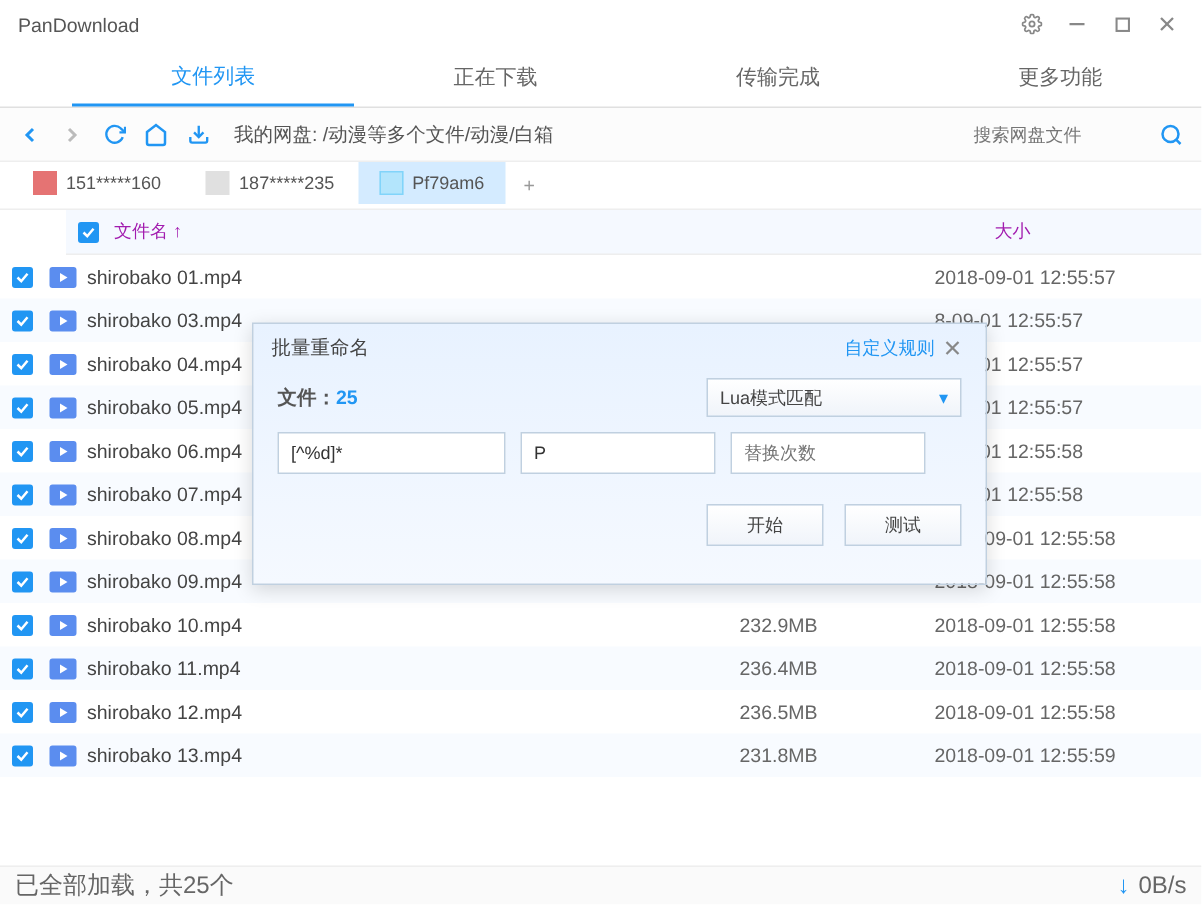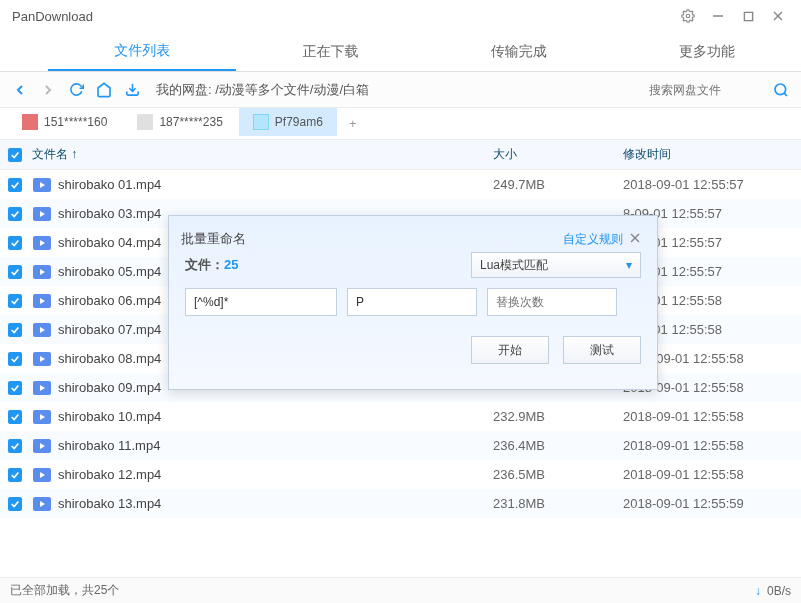--- a/index.html
+++ b/index.html
@@ -15,43 +15,43 @@
 .toolbar .navbtn.disabled { color: #bbb; }
 .toolbar .path { flex: 1; color: #555; font-size: 13px; margin-left: 8px; }
 .toolbar .search { width: 120px; height: 24px; border: none; background: transparent; color: #999; font-size: 12px; padding: 0 4px; }
 .account-tabs { height: 32px; display: flex; background: #fff; border-bottom: 1px solid #eee; padding: 0 8px; gap: 2px; }
 .account-tab { height: 28px; display: flex; align-items: center; padding: 0 14px; gap: 6px; color: #555; cursor: pointer; font-size: 12px; }
 .account-tab.active { background: #d4ebff; }
 .account-tab .avatar { width: 16px; height: 16px; background: #e57373; display: inline-block; }
 .account-tab .avatar.a2 { background: #e0e0e0; }
 .account-tab .avatar.a3 { background: #b3e5fc; border: 1px solid #81d4fa; }
 .addbtn { width: 28px; display: flex; align-items: center; justify-content: center; color: #999; cursor: pointer; }
-.list-header { height: 30px; display: flex; align-items: center; background: #f5f9ff; border-bottom: 1px solid #eee; padding: 0 8px; color: #0c4a6e; font-size: 12px; }
+.list-header { height: 30px; display: flex; align-items: center; background: #f5f9ff; border-bottom: 1px solid #eee; padding: 0 8px; color: #a21caf; font-size: 12px; margin-left: 44px; }
 .list-header .chk { width: 24px; }
 .list-header .col-name { flex: 1; }
 .list-header .col-size { width: 130px; }
 .list-header .col-date { width: 170px; }
 .file-list { height: 378px; overflow-y: auto; }
 .file-row { height: 29px; display: flex; align-items: center; padding: 0 8px; font-size: 13px; color: #444; }
 .file-row:nth-child(even) { background: #f8fbff; }
 .file-row .chk { width: 24px; display: flex; align-items: center; }
 .file-row .file-icon { width: 20px; height: 16px; display: flex; align-items: center; justify-content: center; margin-right: 6px; }
 .file-row .name { flex: 1; }
 .file-row .size { width: 130px; color: #666; }
 .file-row .date { width: 170px; color: #666; }
 .checkbox { width: 14px; height: 14px; border-radius: 2px; background: #2196f3; display: flex; align-items: center; justify-content: center; }
 .checkbox svg { width: 10px; height: 10px; }
 .video-icon { width: 18px; height: 14px; background: #5b8def; border-radius: 2px; display: flex; align-items: center; justify-content: center; }
 .video-icon::after { content: ''; width: 0; height: 0; border-left: 5px solid #fff; border-top: 3px solid transparent; border-bottom: 3px solid transparent; }
-.statusbar { position: absolute; bottom: 0; left: 0; right: 0; height: 26px; display: flex; align-items: center; padding: 0 10px; background: #fafafa; border-top: 1px solid #eee; font-size: 12px; color: #666; }
+.statusbar { position: absolute; bottom: 0; left: 0; right: 0; height: 26px; display: flex; align-items: center; padding: 0 10px; background: #fafafa; border-top: 1px solid #eee; font-size: 16px; color: #666; }
 .statusbar .spacer { flex: 1; }
 .statusbar .speed-icon { color: #2196f3; margin-right: 6px; }
 .modal-backdrop { position: absolute; top: 0; left: 0; right: 0; bottom: 0; }
 .modal { position: absolute; left: 168px; top: 215px; width: 490px; height: 175px; background: linear-gradient(to bottom, #e8f2ff, #f5f9ff); border: 1px solid #c0d0e0; box-shadow: 0 3px 12px rgba(0,0,0,0.15); }
-.modal-title { height: 32px; display: flex; align-items: flex-end; padding: 0 12px; font-size: 13px; color: #444; }
+.modal-title { height: 32px; display: flex; align-items: center; padding: 0 12px; font-size: 13px; color: #444; }
 .modal-title .spacer { flex: 1; }
 .modal-title .link { color: #2196f3; cursor: pointer; margin-right: 2px; font-size: 12px; }
 .modal-title .close { width: 20px; height: 20px; display: flex; align-items: center; justify-content: center; color: #888; cursor: pointer; }
 .modal-body { padding: 4px 16px; }
 .modal-row { display: flex; align-items: center; margin-bottom: 10px; gap: 10px; }
 .modal-row .label { color: #555; font-size: 13px; font-weight: bold; }
 .modal-row .count { color: #2196f3; }
 .modal-select { width: 170px; height: 26px; border: 1px solid #c0d0e0; background: linear-gradient(#fff,#f0f4fa); display: flex; align-items: center; padding: 0 8px; font-size: 12px; color: #444; cursor: pointer; margin-left: auto; }
 .modal-select .arrow { margin-left: auto; color: #2196f3; }
 .modal-input { height: 28px; border: 1px solid #c0d0e0; background: #fff; padding: 0 8px; font-size: 12px; color: #333; }
@@ -155,37 +155,35 @@
 <div class="list-header">
   <div class="chk">
       <div class="checkbox">
         <svg viewBox="0 0 12 12">
           <polyline points="2,6 5,9 10,3" fill="none" stroke="#fff" stroke-width="2"></polyline>
         </svg>
       </div>
     </div>
   <div class="col-name">文件名 ↑</div>
   <div class="col-size">大小</div>
-  <div class="col-date">修改时间</div>
 </div>
 
 <div class="file-list" id="file-list">
     <div class="file-row">
     <div class="chk">
         <div class="checkbox">
           <svg viewBox="0 0 12 12">
             <polyline points="2,6 5,9 10,3" fill="none" stroke="#fff" stroke-width="2"></polyline>
           </svg>
         </div>
       </div>
     <div class="file-icon">
         <div class="video-icon"></div>
       </div>
     <div class="name">shirobako 01.mp4</div>
-    <div class="size">249.7MB</div>
     <div class="date">2018-09-01 12:55:57</div>
     </div>
     <div class="file-row">
     <div class="chk">
         <div class="checkbox">
           <svg viewBox="0 0 12 12">
             <polyline points="2,6 5,9 10,3" fill="none" stroke="#fff" stroke-width="2"></polyline>
           </svg>
         </div>
       </div>

